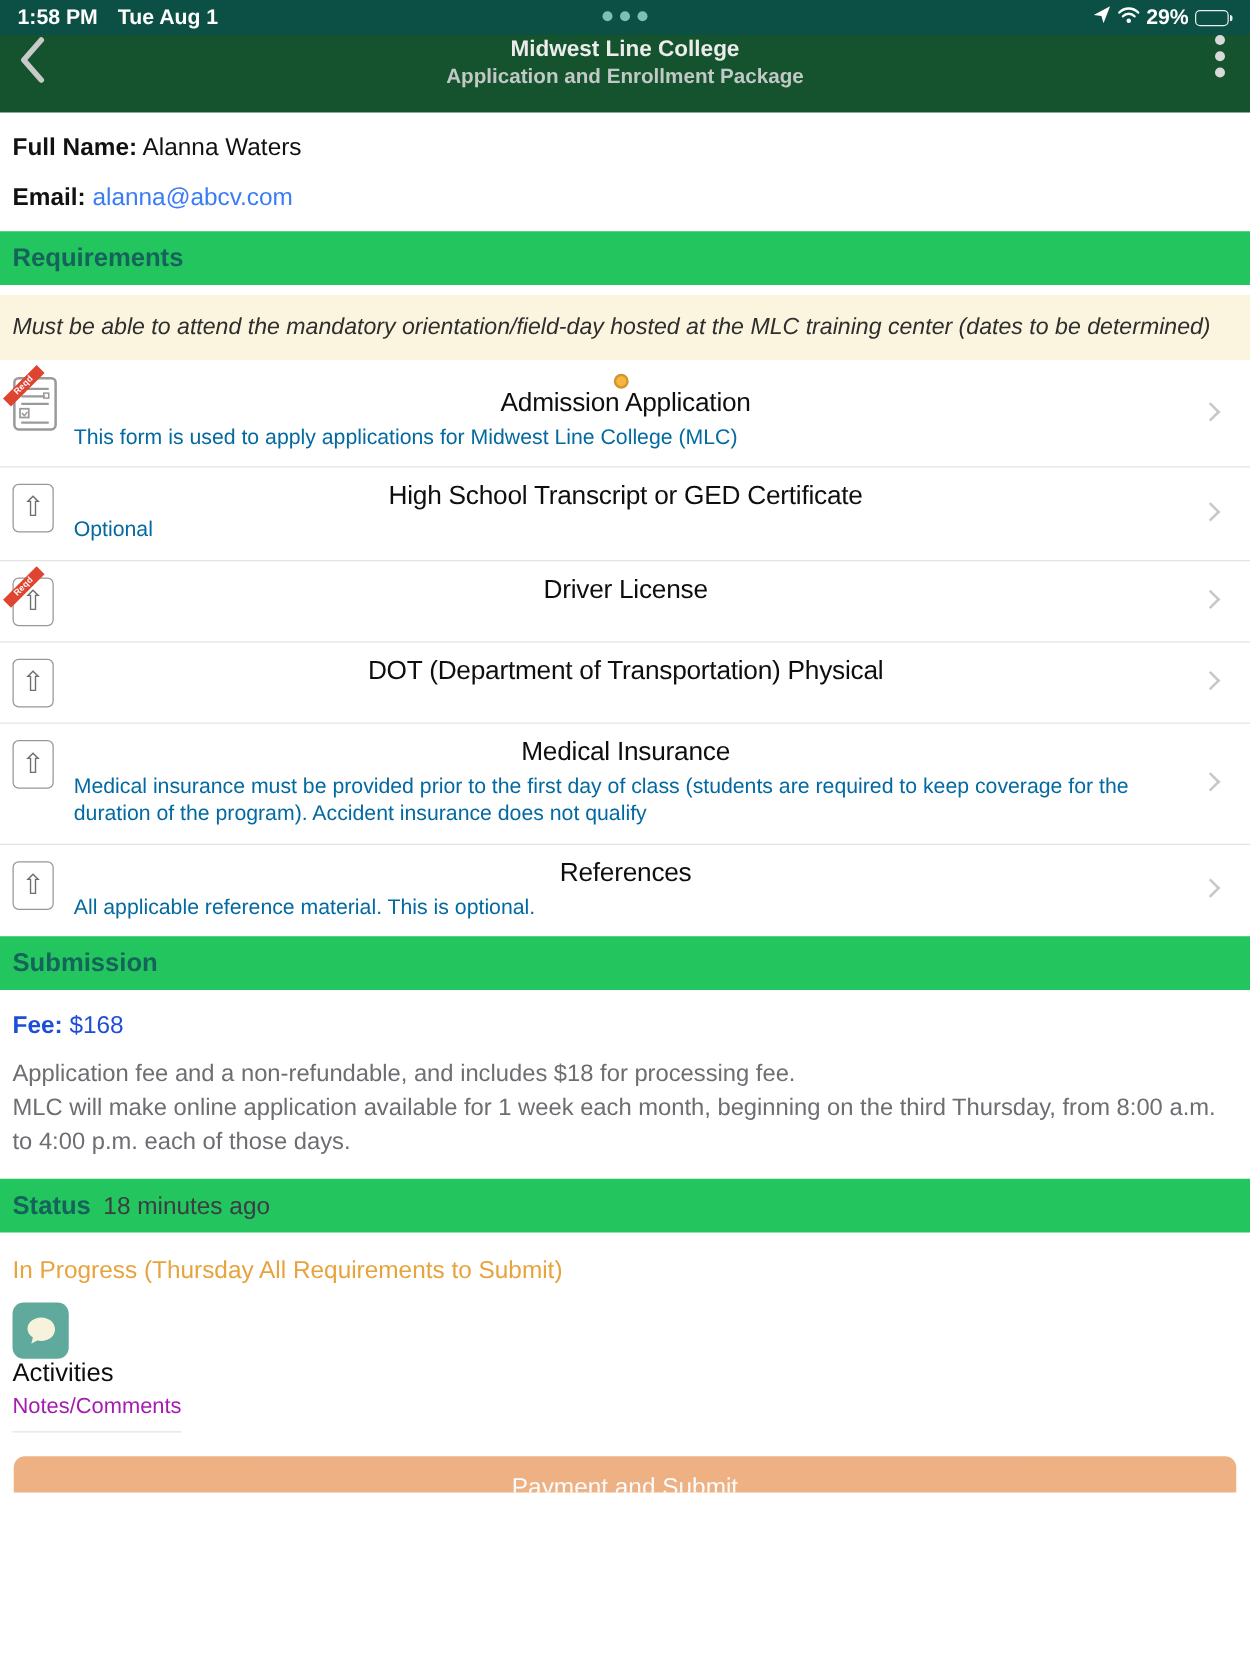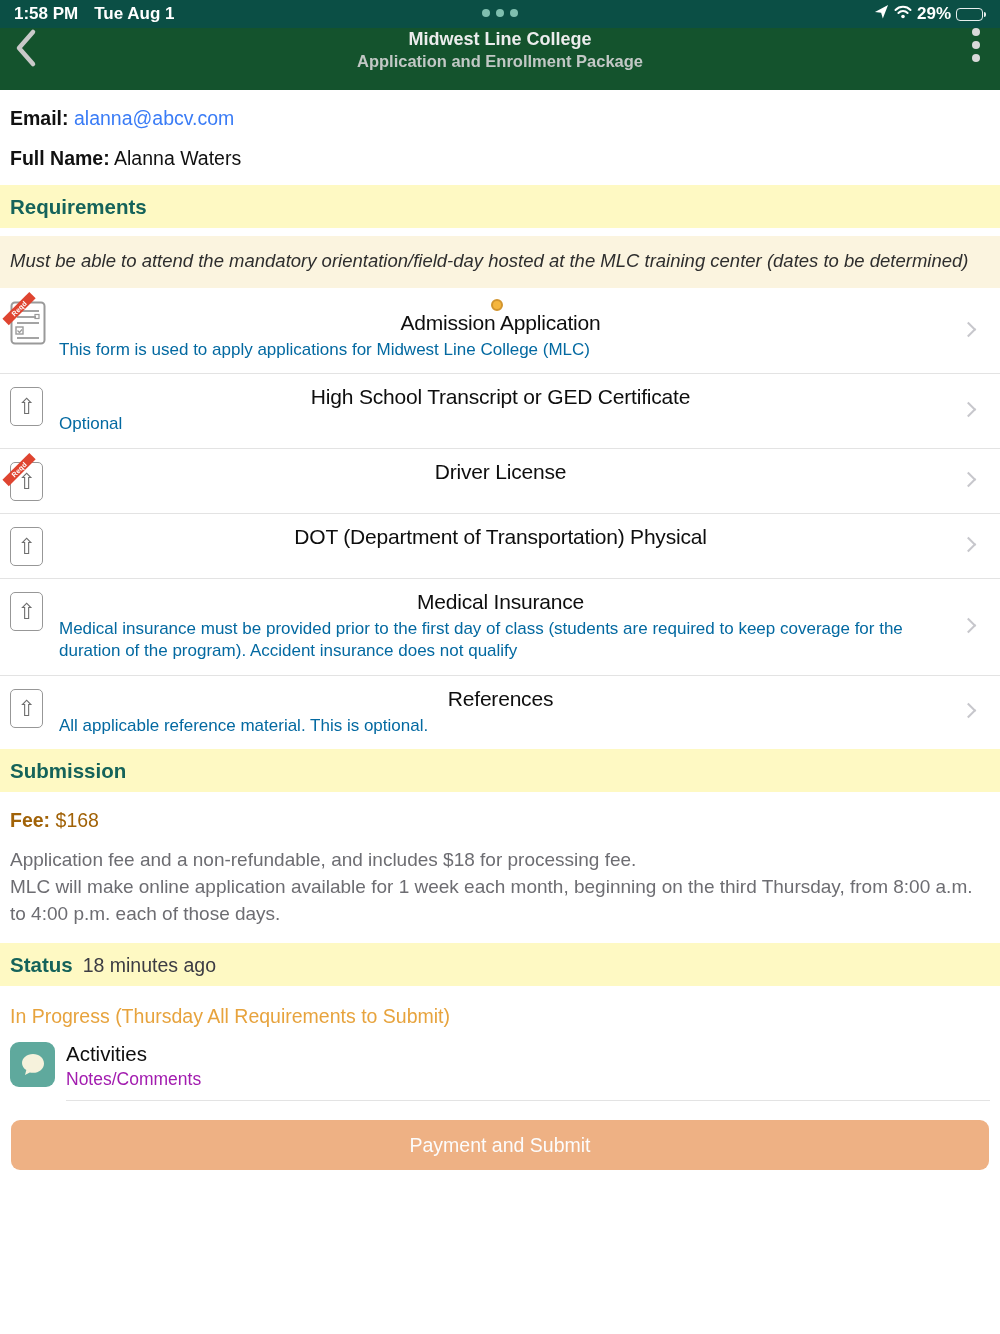--- a/index.html
+++ b/index.html
@@ -25,21 +25,21 @@
   .nav-title { color:#ECECEC; font-size:18px; font-weight:700; line-height:1.3; }
   .nav-subtitle { color:#C2C8C5; font-size:16.5px; font-weight:700; line-height:1.3; }
   .kebab { width:44px; flex:none; display:flex; flex-direction:column; align-items:flex-end; gap:5px; cursor:pointer; padding-right:6px; }
   .kdot { width:8px; height:8px; border-radius:50%; background:#D9D9D9; }
 
   
   .info-row { padding:0 10px; margin-top:17px; font-size:19.5px; color:#111; }
   .b { font-weight:700; }
   .link { color:#3A7CF6; text-decoration:none; cursor:pointer; }
 
-  .section-header { margin-top:15px; background:#fef9c3; padding:10px 10px 9px 10px;
+  .section-header { margin-top:15px; background:#22c55e; padding:10px 10px 9px 10px;
     font-size:20.5px; font-weight:700; color:#15635A; }
   .status-header { display:flex; align-items:baseline; gap:10px; }
   .ago { font-weight:400; color:#3C3C43; font-size:19.5px; }
 
   .note { background:#FBF4DF; padding:13px 10px 14px 10px; font-style:italic; font-size:18.5px;
     color:#2E2E2E; line-height:1.35; margin-top:8px; }
 
   .req-row { display:flex; align-items:flex-start; padding:11px 10px 12px 10px; position:relative;
     border-bottom:1px solid #E3E3E3; cursor:pointer; }
   .req-row:last-child { border-bottom:none; }
@@ -53,26 +53,26 @@
     letter-spacing:0.2px; }
   .req-text { flex:1; padding-right:48px; }
   .req-title-line { display:flex; align-items:center;flex-direction:column; }
   .status-dot { width:12px; height:12px; border-radius:50%; background:#F5B63F; border:2px solid #D2952F;
     margin-right:8px; display:none; flex:none; }
   .req-title { font-size:21px; color:#0E0E0E; letter-spacing:-0.2px; }
   .req-sub { font-size:17px; color:#0369a1; margin-top:4px; line-height:1.32; }
   .chev { position:absolute; right:26px; top:50%; margin-top:-7px; width:11px; height:11px;
     border-top:2px solid #C7C7CC; border-right:2px solid #C7C7CC; transform:rotate(45deg); }
 
-  .fee-row { padding:0 10px; margin-top:17px; font-size:19.5px; color:#a16207; }
+  .fee-row { padding:0 10px; margin-top:17px; font-size:19.5px; color:#1d4ed8; }
   .para { padding:0 10px; margin-top:15px; font-size:19px; color:#6D6D72; line-height:1.42; }
 
   .in-progress { padding:0 10px; margin-top:19px; font-size:19.5px; color:#E7A33D; }
 
-  .activities-row { display:flex; align-items:flex-start; padding:0 10px; margin-top:14px; cursor:pointer; }
+  .activities-row { display:flex; align-items:flex-start; padding:0 10px; margin-top:14px; cursor:pointer;flex-direction:column; }
   .act-icon { width:45px; height:45px; border-radius:9px; background:#5FA99D; flex:none;
     display:flex; align-items:center; justify-content:center; margin-right:11px; }
   .act-text { flex:1; border-bottom:1px solid #E3E3E3; padding-bottom:10px; }
   .act-title { font-size:20.5px; color:#0E0E0E; }
   .act-sub { font-size:17.5px; color:#a21caf; margin-top:3px; }
 
   .submit-btn { display:block; margin:19px 11px 0 11px; width:978px; height:50px; background:#EEB184;
     border:none; border-radius:9px; color:#FCFCFC; font-size:19.5px; font-weight:400; cursor:pointer;
     font-family:"Liberation Sans","DejaVu Sans",sans-serif; }
 </style>
@@ -123,26 +123,26 @@
       <div class="nav-subtitle">Application and Enrollment Package</div>
     </div>
     <div class="kebab">
       <span class="kdot"></span>
         <span class="kdot"></span>
         <span class="kdot"></span>
     </div>
   </div>
 
   <div class="info-row">
+    <span class="b">Full Name:</span>
+    <span>Alanna Waters</span>
+  </div>
+  <div class="info-row">
     <span class="b">Email:</span>
     <a class="link">alanna@abcv.com</a>
-  </div>
-  <div class="info-row">
-    <span class="b">Full Name:</span>
-    <span>Alanna Waters</span>
   </div>
 
   <div class="section-header">
     <span>Requirements</span>
   </div>
   <div class="note" style="margin-top:8px;">Must be able to attend the mandatory orientation/field-day hosted at the MLC training center (dates to be determined)</div>
 
   <div id="req-list">
   <div class="req-row">
     <div class="icon-wrap">

